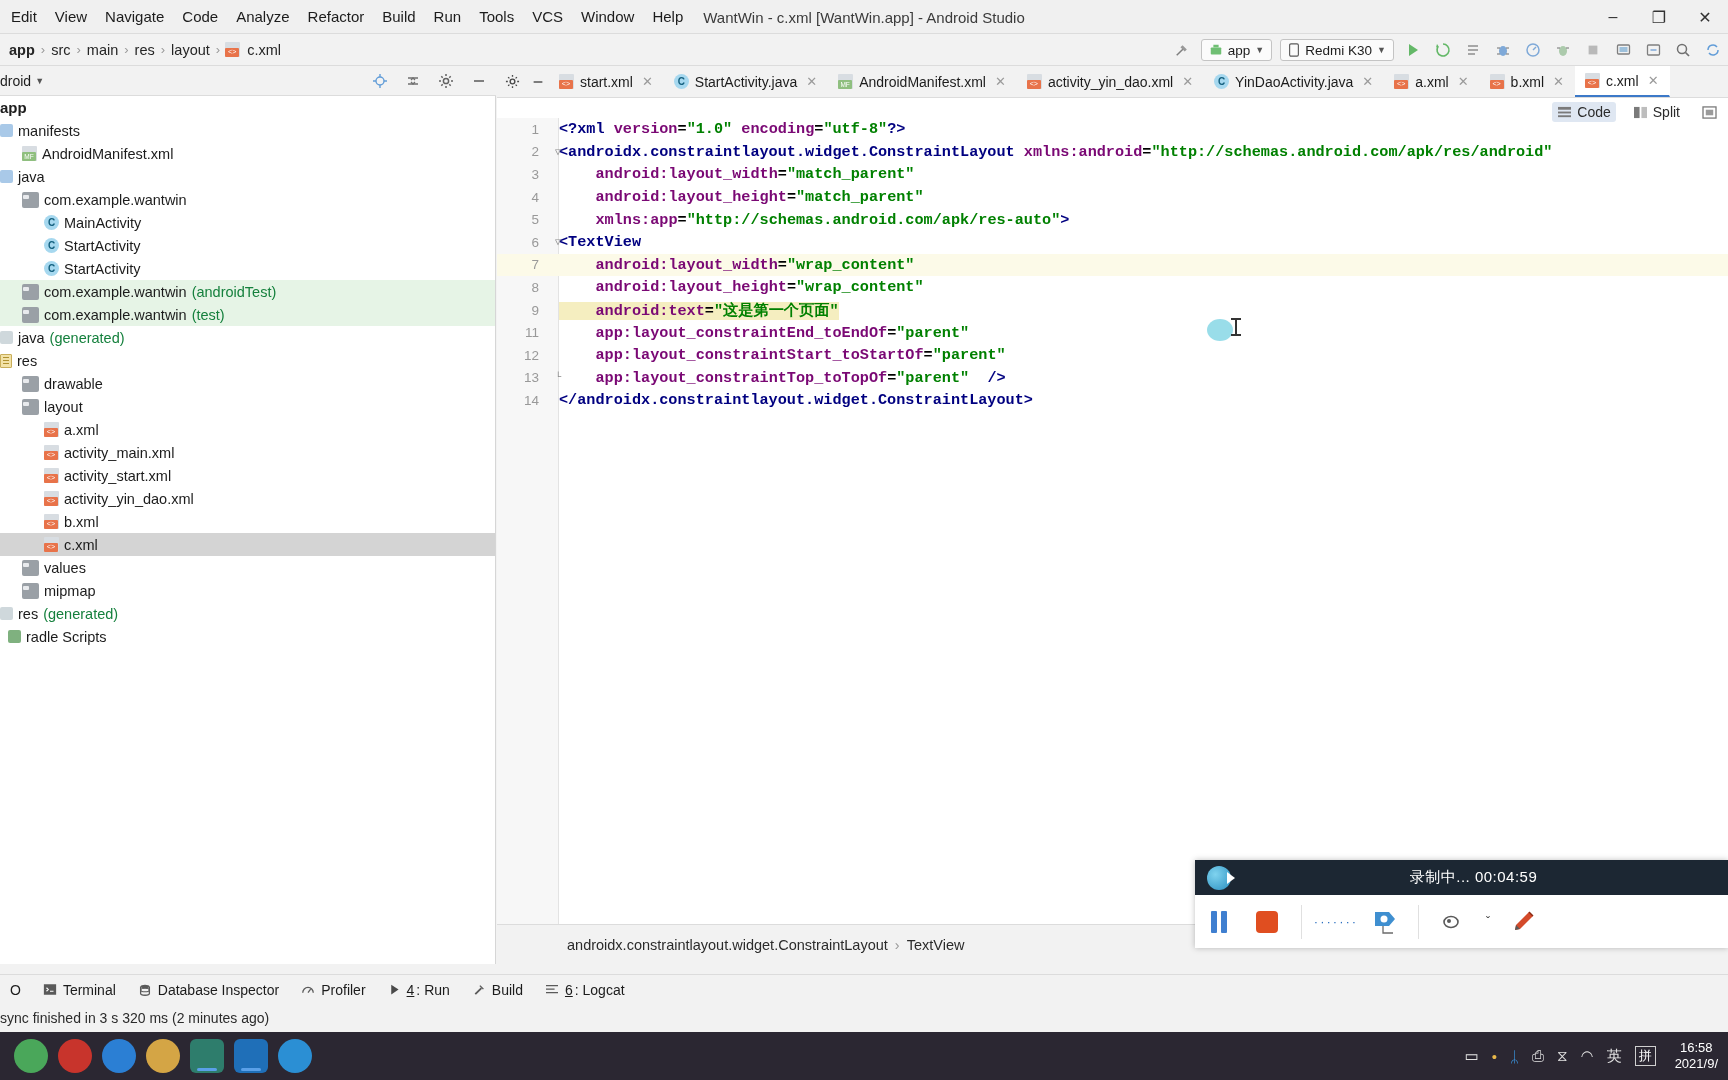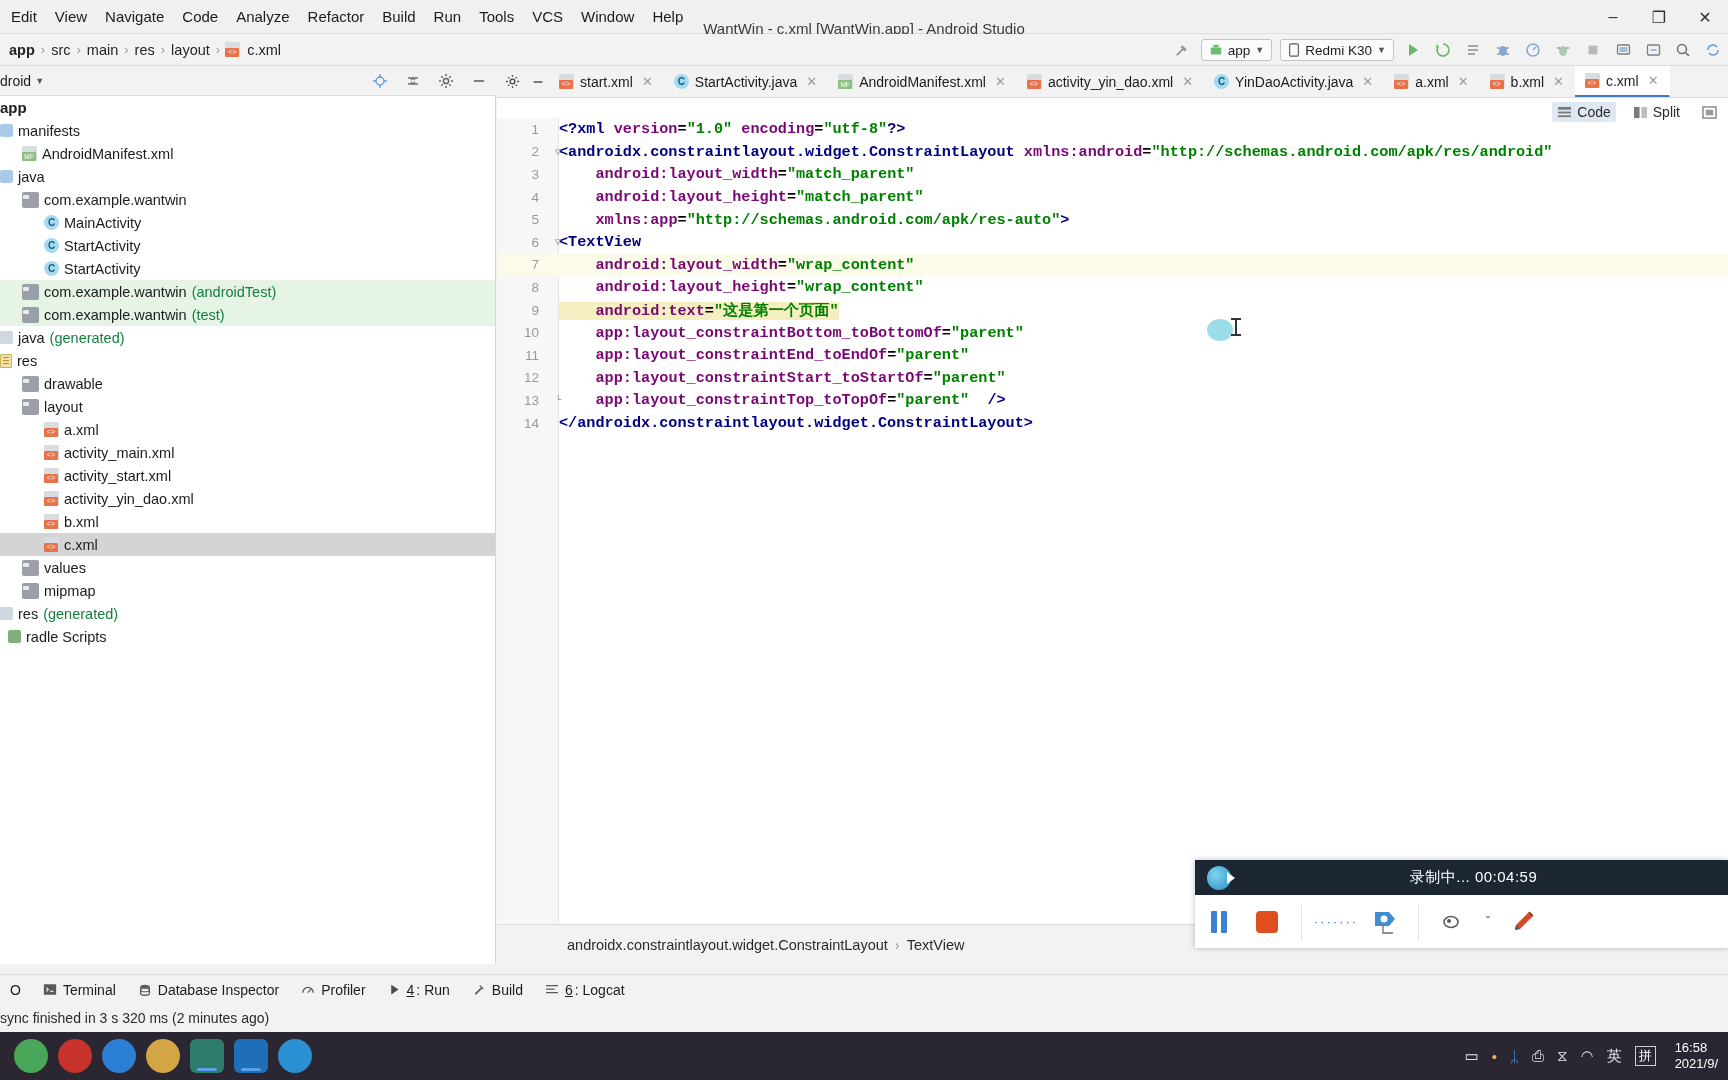--- a/index.html
+++ b/index.html
@@ -16,21 +16,21 @@
     position:absolute; left:0; top:0; width:1728px; height:34px;
     background:#f0f0f0; border-bottom:1px solid #dcdcdc;
     display:flex; align-items:center;
   }
   .menubar { display:flex; align-items:center; height:34px; padding-left:2px; }
   .menu-item {
     font-size:15px; color:#1c1c1c; padding:3px 9px; line-height:17px;
     white-space:nowrap; cursor:default;
   }
   .win-title {
-    position:absolute; left:0; right:0; top:11px; height:34px;
+    position:absolute; left:0; right:0; top:0; height:34px;
     display:flex; align-items:center; justify-content:center;
     font-size:15px; color:#3b3b3b; pointer-events:none;
   }
   .win-btns {
     position:absolute; right:0; top:0; height:34px; display:flex; align-items:center;
   }
   .win-btn {
     width:46px; height:34px; display:flex; align-items:center; justify-content:center;
     font-size:16px; color:#333;
   }
@@ -228,21 +228,21 @@
 
   
   .taskbar {
     position:absolute; left:0; right:0; bottom:0; height:48px;
     background:#2b2732; display:flex; align-items:center;
   }
   .tb-icons { display:flex; align-items:center; gap:10px; padding-left:14px; }
   .tb-ico { width:34px; height:34px; border-radius:6px; position:relative; }
   .tray { position:absolute; right:0; height:48px; display:flex; align-items:center; gap:13px; padding-right:10px; color:#e8e8e8; }
   .tray-ico { font-size:15px; color:#e2e2e2; }
-  .clock { text-align:left; font-size:13px; line-height:16px; color:#ffffff; padding-left:6px; }
+  .clock { text-align:center; font-size:13px; line-height:16px; color:#ffffff; padding-left:6px; }
   .ime-box { border:1px solid #cfcfcf; padding:0px 3px; font-size:13px; color:#fff; }
   .tb-active { position:absolute; bottom:2px; left:7px; right:7px; height:3px; background:#5aa0e8; border-radius:2px; }
 </style>
 </head>
 <body>
 
 <div id="app">
 
   <div class="titlebar">
     <div class="menubar" id="menubar">
@@ -596,21 +596,20 @@
       <div class="lines" id="codelines">
           <div class="ln"><span class="lnum">1</span><span class="ctext"><span class="tk-tag">&lt;?xml </span><span class="tk-attr">version</span><span class="tk-plain">=</span><span class="tk-val">"1.0"</span><span class="tk-plain"> </span><span class="tk-attr">encoding</span><span class="tk-plain">=</span><span class="tk-val">"utf-8"</span><span class="tk-tag">?&gt;</span></span></div>
           <div class="ln"><span class="lnum">2</span><span class="fold">▽</span><span class="ctext"><span class="tk-tag">&lt;androidx.constraintlayout.widget.ConstraintLayout </span><span class="tk-attr">xmlns:android</span><span class="tk-plain">=</span><span class="tk-val">"http://schemas.android.com/apk/res/android"</span></span></div>
           <div class="ln"><span class="lnum">3</span><span class="ctext"><span class="tk-plain">    </span><span class="tk-attr">android:layout_width</span><span class="tk-plain">=</span><span class="tk-val">"match_parent"</span></span></div>
           <div class="ln"><span class="lnum">4</span><span class="ctext"><span class="tk-plain">    </span><span class="tk-attr">android:layout_height</span><span class="tk-plain">=</span><span class="tk-val">"match_parent"</span></span></div>
           <div class="ln"><span class="lnum">5</span><span class="ctext"><span class="tk-plain">    </span><span class="tk-attr">xmlns:app</span><span class="tk-plain">=</span><span class="tk-val">"http://schemas.android.com/apk/res-auto"</span><span class="tk-tag">&gt;</span></span></div>
           <div class="ln"><span class="lnum">6</span><span class="fold">▽</span><span class="ctext"><span class="tk-tag">&lt;TextView</span></span></div>
           <div class="ln hl"><span class="lnum">7</span><span class="ctext"><span class="tk-plain">    </span><span class="tk-attr">android:layout_width</span><span class="tk-plain">=</span><span class="tk-val">"wrap_content"</span></span></div>
           <div class="ln"><span class="lnum">8</span><span class="ctext"><span class="tk-plain">    </span><span class="tk-attr">android:layout_height</span><span class="tk-plain">=</span><span class="tk-val">"wrap_content"</span></span></div>
           <div class="ln"><span class="lnum">9</span><span class="ctext "><span class="tk-plain sel-text">    </span><span class="tk-attr sel-text">android:text</span><span class="tk-plain sel-text">=</span><span class="tk-val sel-text">"这是第一个页面"</span></span></div>
-          <div class="ln"><span class="lnum">10</span><span class="ctext"><span class="tk-plain">    </span><span class="tk-attr">app:layout_constraintBottom_toBottomOf</span><span class="tk-plain">=</span><span class="tk-val">"parent"</span></span></div>
           <div class="ln"><span class="lnum">11</span><span class="ctext"><span class="tk-plain">    </span><span class="tk-attr">app:layout_constraintEnd_toEndOf</span><span class="tk-plain">=</span><span class="tk-val">"parent"</span></span></div>
           <div class="ln"><span class="lnum">12</span><span class="ctext"><span class="tk-plain">    </span><span class="tk-attr">app:layout_constraintStart_toStartOf</span><span class="tk-plain">=</span><span class="tk-val">"parent"</span></span></div>
           <div class="ln"><span class="lnum">13</span><span class="fold">└</span><span class="ctext"><span class="tk-plain">    </span><span class="tk-attr">app:layout_constraintTop_toTopOf</span><span class="tk-plain">=</span><span class="tk-val">"parent"</span><span class="tk-tag">  /&gt;</span></span></div>
           <div class="ln"><span class="lnum">14</span><span class="ctext"><span class="tk-tag">&lt;/androidx.constraintlayout.widget.ConstraintLayout&gt;</span></span></div>
         </div>
       <div class="cursor-blob" style="left:710px; top:201px;"></div>
       <div class="caret-i" style="left:738px; top:200px;"></div>
     </div>
 
     <div class="breadcrumb-bottom" id="ebc">

